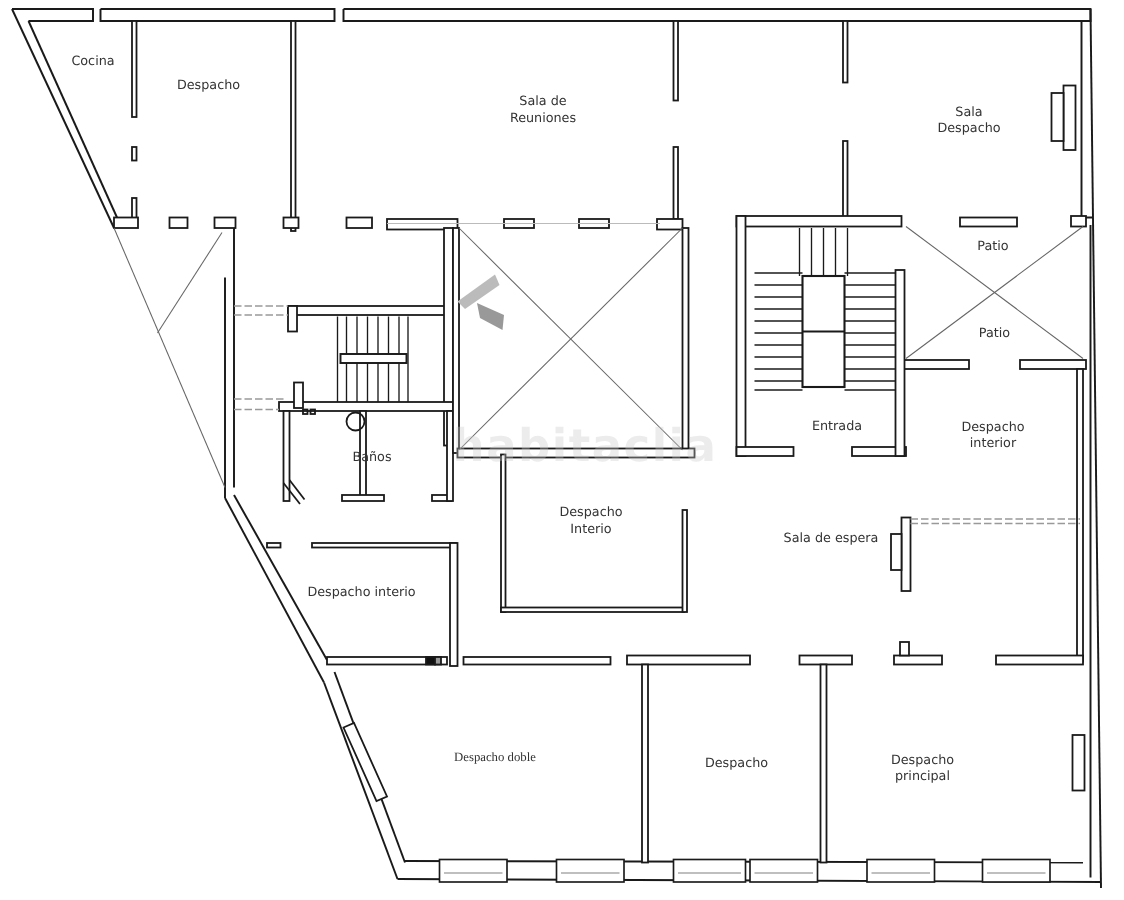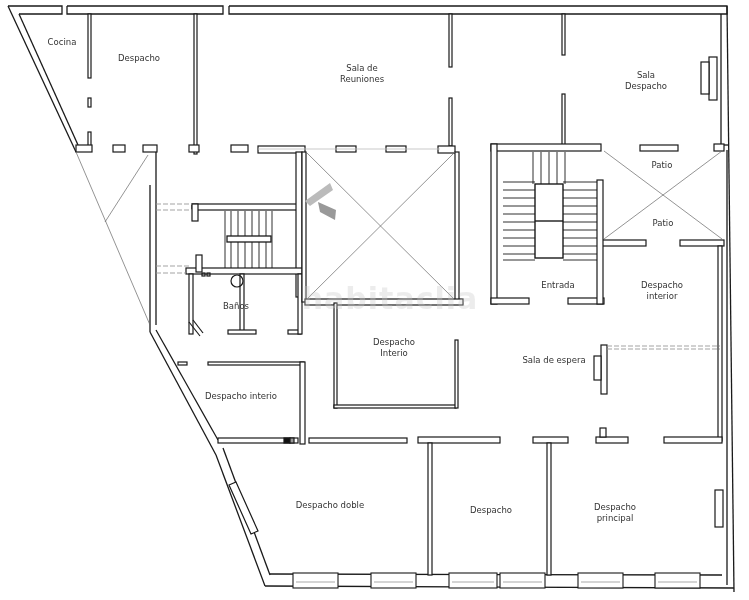--- a/index.html
+++ b/index.html
@@ -233,25 +233,25 @@
 
 <div id="labels">
     <div class="room-label" style="left: 62px; top: 42px; text-align: center;">Cocina</div>
     <div class="room-label" style="left: 139px; top: 58px;">Despacho</div>
     <div class="room-label" style="left: 321px; top: 74px; margin-left: 41px;">Sala de
 Reuniones</div>
     <div class="room-label" style="left: 646px; top: 81px;">Sala
 Despacho</div>
     <div class="room-label" style="left: 662px; top: 165px;">Patio</div>
     <div class="room-label" style="left: 663px; top: 223px;">Patio</div>
-    <div class="room-label" style="left: 236px; top: 306px;">Baños</div>
+    <div class="room-label" style="left: 248px; top: 306px;">Baños</div>
     <div class="room-label" style="left: 546px; top: 285px; margin-left: 12px;">Entrada</div>
     <div class="room-label" style="left: 662px; top: 291px;">Despacho
 interior</div>
     <div class="room-label" style="left: 394px; top: 348px;">Despacho
 Interio</div>
     <div class="room-label" style="left: 536px; top: 360px; margin-left: 18px;">Sala de espera</div>
     <div class="room-label" style="left: 241px; top: 396px;">Despacho interio</div>
-    <div class="room-label" style="left: 330px; top: 505px;">Despacho doble</div>
+    <div class="room-label" style="left: 330px; top: 505px; font-family: Liberation Serif, serif;">Despacho doble</div>
     <div class="room-label" style="left: 491px; top: 510px;">Despacho</div>
     <div class="room-label" style="left: 615px; top: 513px;">Despacho
 principal</div>
   </div>
 
 </body></html>

